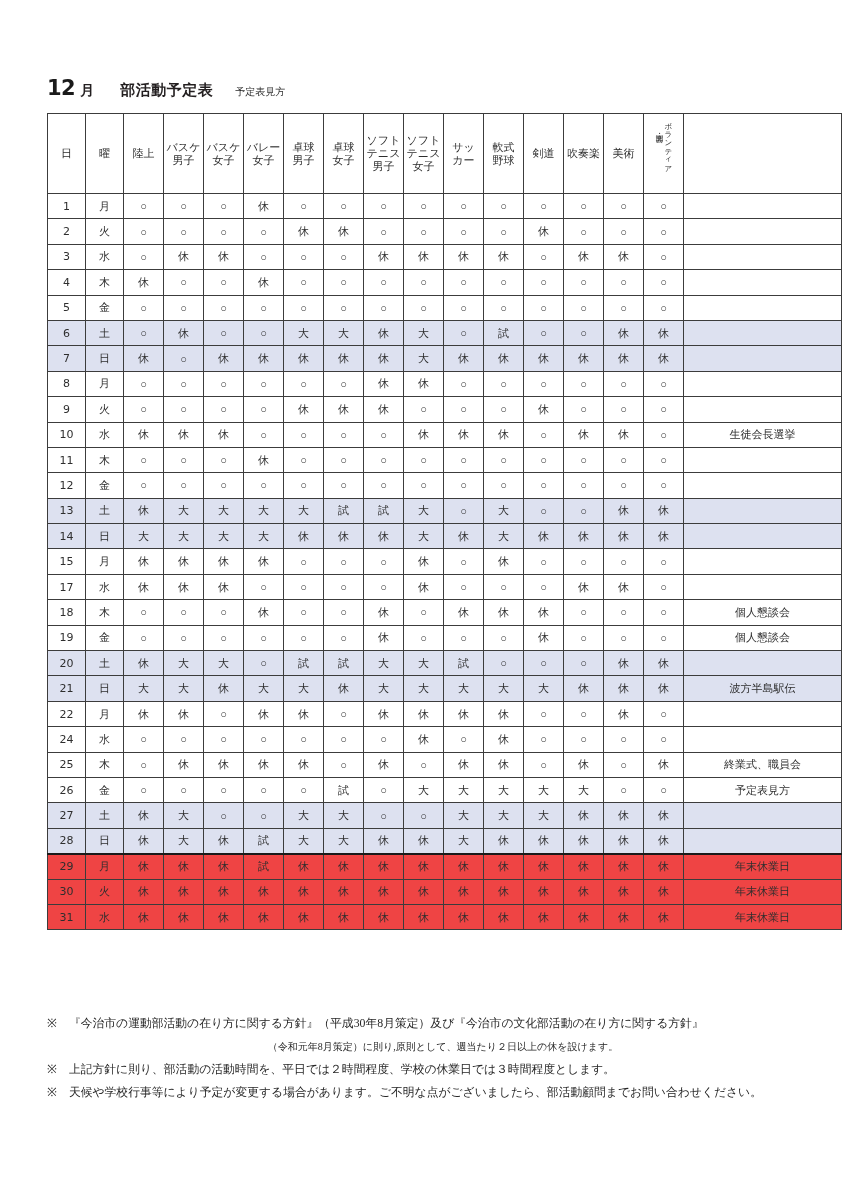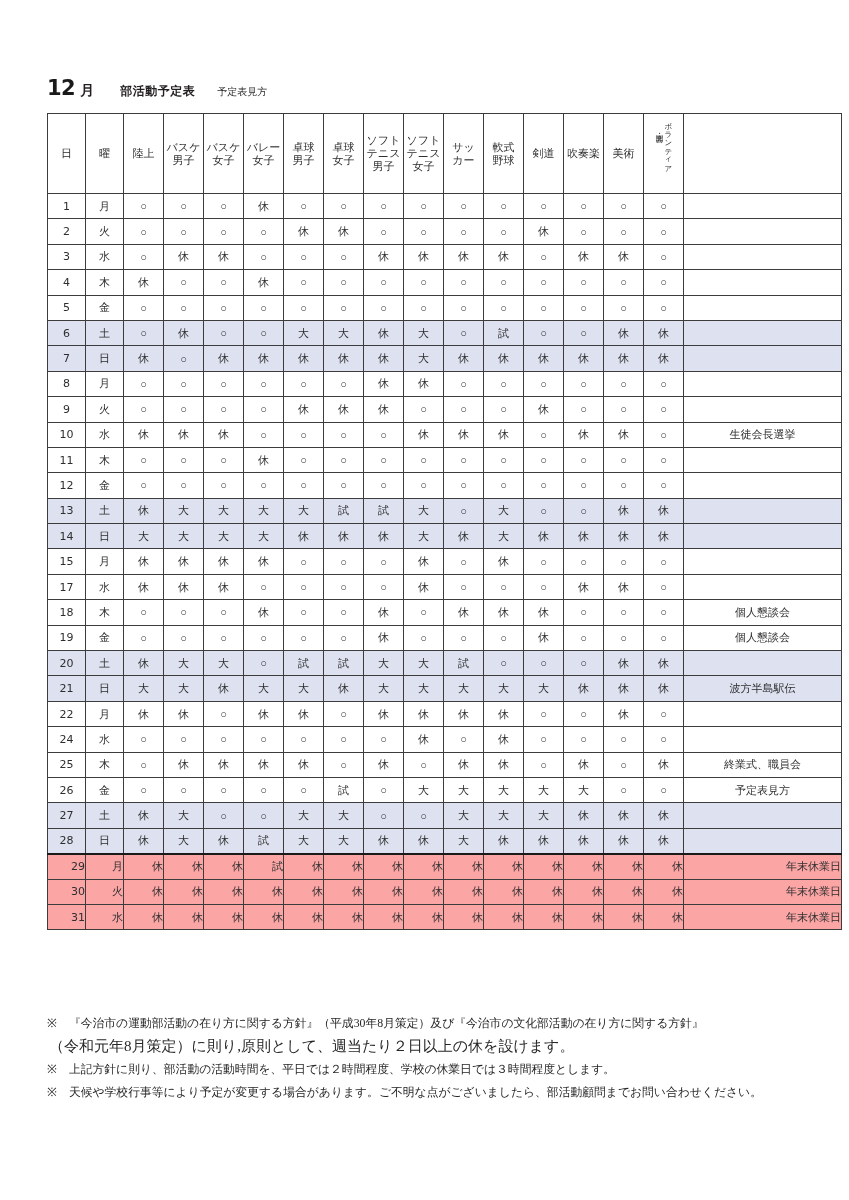--- a/index.html
+++ b/index.html
@@ -24,21 +24,21 @@
   .month-num {
     font-family: "DejaVu Sans", sans-serif;
     font-size: 21px; font-weight: bold; letter-spacing: -0.5px;
     color: #1a1a1a;
   }
   .month-label {
     font-size: 14px; font-weight: bold; margin-left: 5px;
     font-family: "DejaVu Sans", sans-serif;
   }
   .doc-title {
-    font-size: 12px; font-weight: bold; margin-left: 26px;
+    font-size: 15px; font-weight: bold; margin-left: 26px;
     font-family: "DejaVu Sans", sans-serif; letter-spacing: 0.5px;
   }
   .legend-label { font-size: 10px; margin-left: 22px; color: #2b2b2b; }
   .legend-text  { font-size: 11.5px; margin-left: 26px; color: #2b2b2b; }
 
   
   table.sched {
     position: absolute;
     left: 47px; top: 113px;
     width: 764px;
@@ -64,21 +64,21 @@
   col.c-note  { width: 158px; }
 
   td.cell-day  { font-family: "DejaVu Sans", sans-serif; font-size: 11.5px; }
   td.cell-dow  { font-size: 11.5px; }
   td.cell-mark { font-size: 12px; font-family: "Liberation Serif", serif; }
   td.cell-note {
     text-align: left; padding-left: 5px; font-size: 11px;
     white-space: nowrap; overflow: hidden;
   }
   tr.weekend td { background: #dde1f0; }
-  tr.yearend td { background: #fca5a5; text-align: right; }
+  tr.yearend td { background: #ef4444; }
   tr.thick-top td { border-top: 2px solid #1a1a1a; }
 
   
   .vhead {
     display: flex; flex-direction: row-reverse;
     justify-content: center; align-items: flex-start;
     height: 74px; gap: 1px;
   }
   .vhead span {
     writing-mode: vertical-rl; text-orientation: upright;
@@ -87,21 +87,21 @@
   .vhead .v2 { margin-top: 12px; }
 
   
   .footnotes {
     position: absolute;
     left: 47px; top: 1012px;
     width: 790px;
   }
   .fn { font-size: 11.8px; line-height: 23px; color: #262626; white-space: nowrap; }
   .fn .mk { margin-right: 12px; }
-  .fn-cont { font-size: 15px; line-height: 23px; color: #262626; padding-left: 2px; white-space: nowrap; }
+  .fn-cont { font-size: 10px; line-height: 23px; color: #262626; padding-left: 2px; white-space: nowrap; text-align: center; }
 </style>
 </head>
 <body>
 
 <div class="page">
 
   <div class="title-row">
     <span class="month-num">12</span>
     <span class="month-label">月</span>
     <span class="doc-title">部活動予定表</span>

